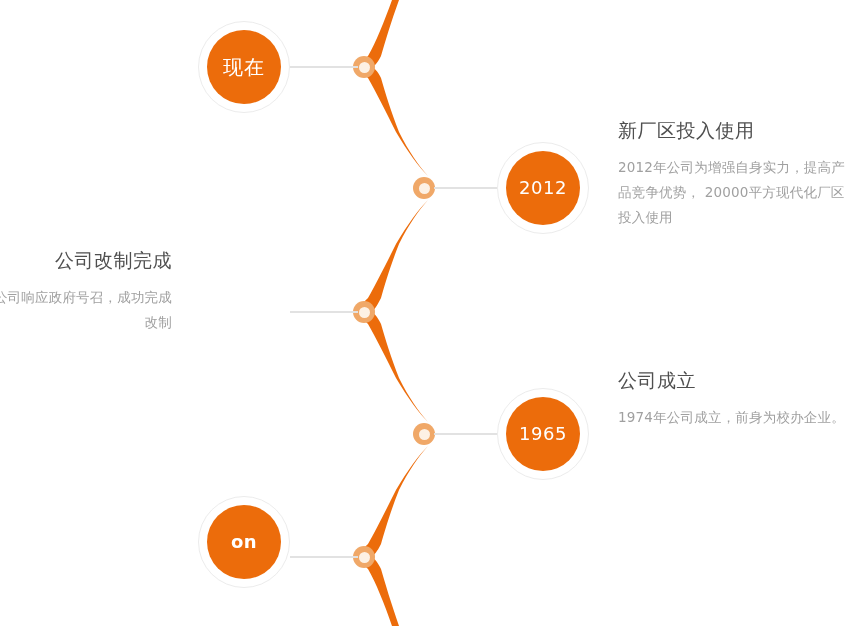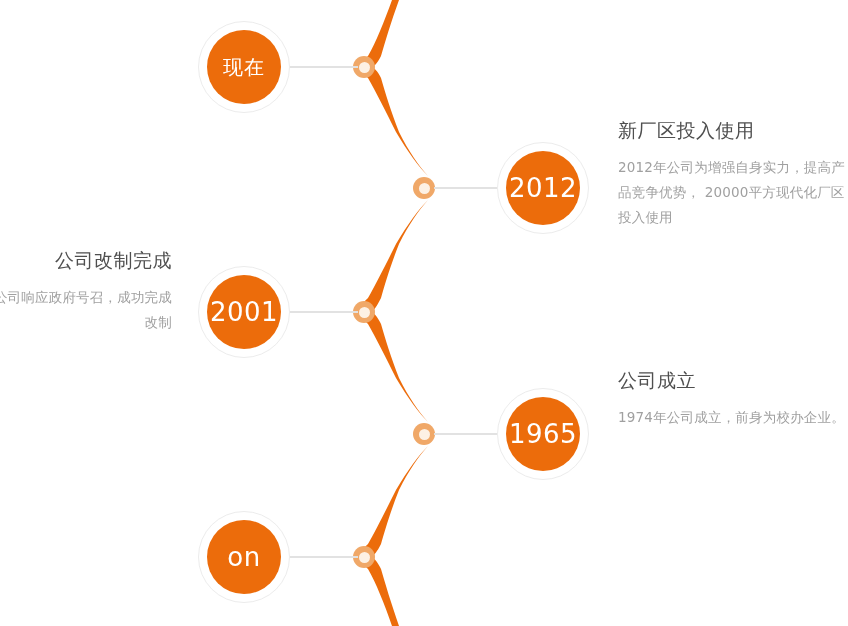--- a/index.html
+++ b/index.html
@@ -77,21 +77,21 @@
   }
   .year-bubble .disc {
     width: 74px;
     height: 74px;
     border-radius: 50%;
     background: #ec6c0b;
     display: flex;
     align-items: center;
     justify-content: center;
     color: #ffffff;
-    font-size: 26px;
+    font-size: 18px;
     letter-spacing: 0.5px;
     line-height: 1;
   }
   .year-bubble .disc.cjk {
     font-size: 20px;
     letter-spacing: 1px;
   }
 
   
   .entry-text {
@@ -180,27 +180,24 @@
   <div class="connector" style="left:290px; top:312px; width:68px;"></div>
   <div class="connector" style="left:434px; top:434px; width:64px;"></div>
   <div class="connector" style="left:290px; top:557px; width:68px;"></div>
 
   <div class="year-bubble" style="left:244px; top:67px;">
     <div class="disc cjk">现在</div>
   </div>
   <div class="year-bubble" style="left:543px; top:188px;">
     <div class="disc">2012</div>
   </div>
-  <div class="year-bubble" style="left:244px; top:312px;">
-    <div class="disc">2001</div>
-  </div>
   <div class="year-bubble" style="left:543px; top:434px;">
     <div class="disc">1965</div>
   </div>
-  <div class="year-bubble" style="left:244px; top:557px;">
+  <div class="year-bubble" style="left:244px; top:542px;font-weight:bold;">
     <div class="disc">on</div>
   </div>
 
   <div class="entry-text right" style="left:618px; top:118px;">
     <h3 class="entry-title">新厂区投入使用</h3>
     <p class="entry-desc">2012年公司为增强自身实力，提高产品竞争优势， 20000平方现代化厂区投入使用</p>
   </div>
 
   <div class="entry-text left" style="left:-68px; top:248px;">
     <h3 class="entry-title">公司改制完成</h3>

